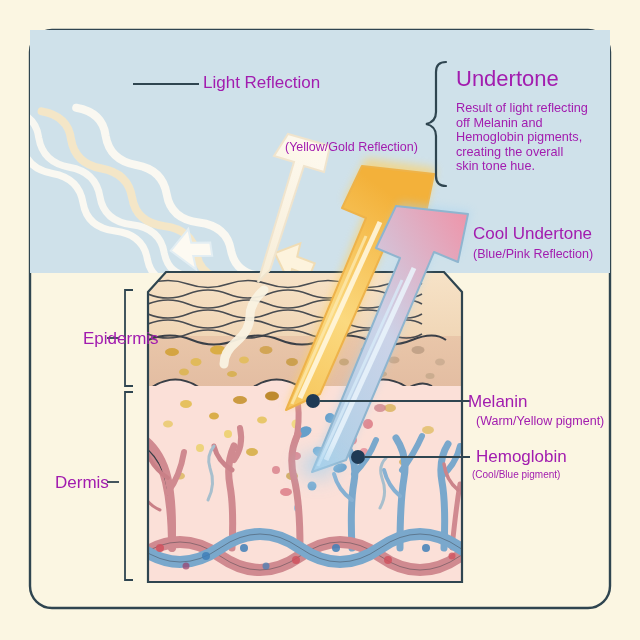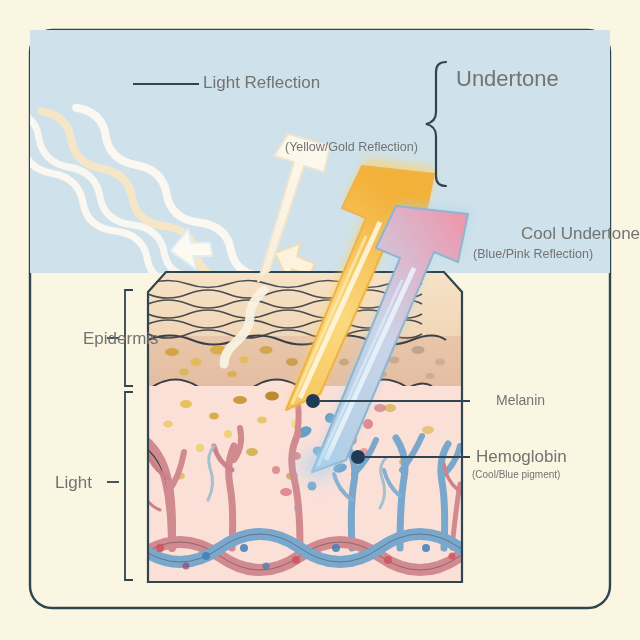--- a/index.html
+++ b/index.html
@@ -4,29 +4,29 @@
 <style>
   html,body{margin:0;padding:0;}
   body{
     width:640px;height:640px;
     background:#fbf6e2;
     font-family:"Liberation Sans", sans-serif;
     overflow:hidden;
   }
   #stage{position:relative;width:640px;height:640px;}
   #svgroot{position:absolute;left:0;top:0;}
-  .txt{position:absolute;color:#737373;white-space:pre;}
+  .txt{position:absolute;color:#a21caf;white-space:pre;}
   .t-light{font-size:17px;left:203px;top:73px;}
   .t-warm{font-size:17px;left:285px;top:117px;font-weight:500;}
   .t-warm-sub{font-size:12.5px;left:285px;top:140px;}
-  .t-cool{font-size:17px;left:473px;top:224px;font-weight:500;margin-left:48px;}
+  .t-cool{font-size:17px;left:473px;top:224px;font-weight:500;}
   .t-cool-sub{font-size:12.5px;left:473px;top:247px;}
   .t-under{font-size:22px;left:456px;top:66px;font-weight:400;}
   .t-under-body{font-size:12.7px;left:456px;top:101px;line-height:14.6px;}
-  .t-mel{font-size:14px;left:496px;top:392px;font-weight:500;}
+  .t-mel{font-size:17px;left:468px;top:392px;font-weight:500;}
   .t-mel-sub{font-size:12.5px;left:476px;top:414px;}
   .t-hem{font-size:17px;left:476px;top:447px;font-weight:500;}
   .t-hem-sub{font-size:10px;left:472px;top:469px;}
   .t-epi{font-size:17px;left:39px;top:329px;margin-left:44px;}
   .t-der{font-size:17px;left:55px;top:473px;}
 </style>
 </head>
 <body>
 
 <div id="stage">
@@ -303,22 +303,28 @@
 </svg>
 
 <div class="txt t-light">Light Reflection</div>
 
 <div class="txt t-warm-sub">(Yellow/Gold Reflection)</div>
 
 <div class="txt t-cool">Cool Undertone</div>
 <div class="txt t-cool-sub">(Blue/Pink Reflection)</div>
 
 <div class="txt t-under">Undertone</div>
+<div class="txt t-under-body"><span>Result of light reflecting</span>
+<span>off Melanin and</span>
+<span>Hemoglobin pigments,</span>
+<span>creating the overall</span>
+<span>skin tone hue.</span></div>
 
 <div class="txt t-mel">Melanin</div>
+<div class="txt t-mel-sub">(Warm/Yellow pigment)</div>
 
 <div class="txt t-hem">Hemoglobin</div>
 <div class="txt t-hem-sub">(Cool/Blue pigment)</div>
 
 <div class="txt t-epi">Epidermis</div>
-<div class="txt t-der">Light</div>
+<div class="txt t-der">Dermis</div>
 
 </div>
 
 </body></html>

